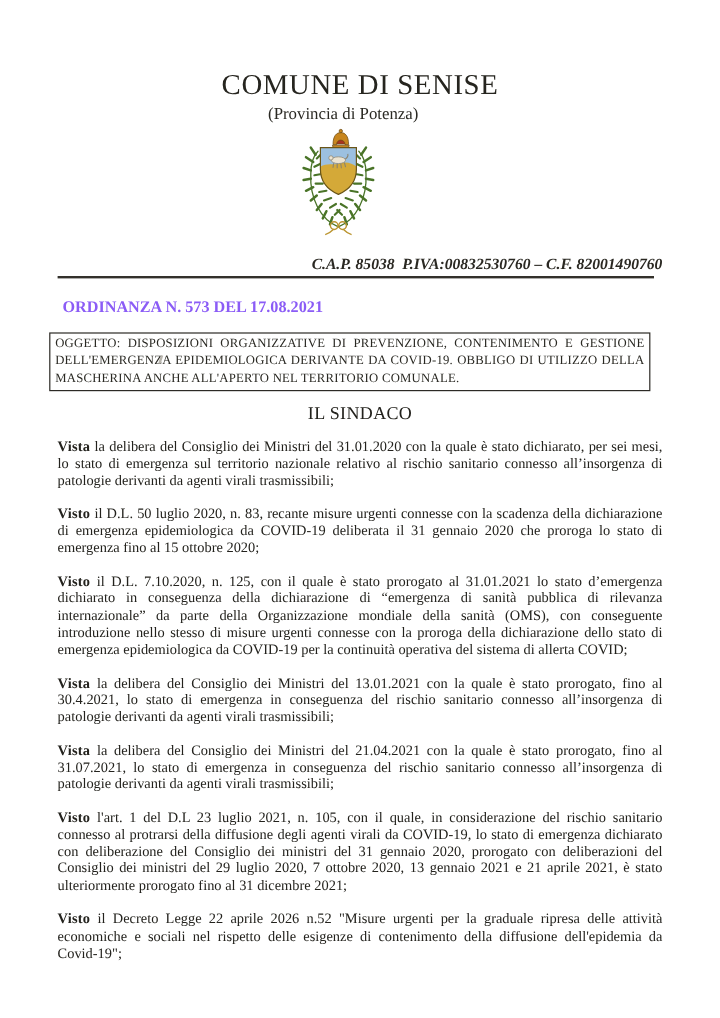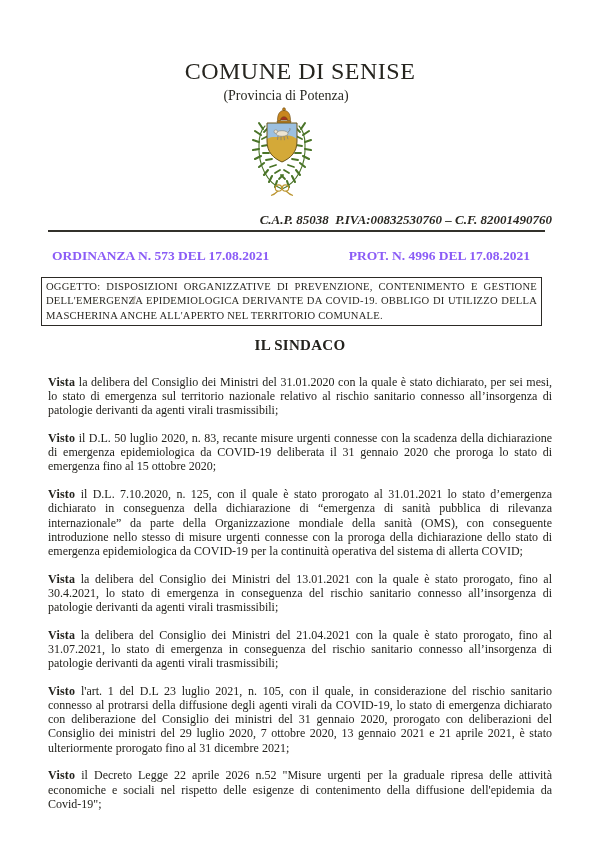--- a/index.html
+++ b/index.html
@@ -34,23 +34,23 @@
   }
   .subject{
     margin:13px 58px 0 41px;
     border:1.5px solid #2c2a25;
     padding:2px 4px;
     font-size:10.6px;line-height:14.3px;
     text-align:justify;color:#2a2923;letter-spacing:0.2px;
   }
   .sindaco{
     margin-top:12px;text-align:center;
-    font-size:15px;line-height:15px;font-weight:bold;letter-spacing:0.3px;color:#23221d;
+    font-size:15px;line-height:15px;font-weight:normal;letter-spacing:0.3px;color:#23221d;
   }
-  .bodytext{margin:22px 48px 0 48px;}
+  .bodytext{margin:12px 48px 0 48px;}
   .para{
     margin:0 0 13.5px 0;
     font-size:12px;line-height:14.2px;
     text-align:justify;color:#23221d;
   }
   .para b{letter-spacing:0.2px;}
 </style>
 </head>
 <body>
 
@@ -96,21 +96,20 @@
       </g>
     </svg>
   </div>
 
   <div class="infoline">C.A.P. 85038  P.IVA:00832530760 – C.F. 82001490760</div>
   <div class="rule"></div>
   <div class="speck"></div>
 
   <div class="ord-row">
     <span>ORDINANZA N. 573 DEL 17.08.2021</span>
-    <span>PROT. N. 4996 DEL 17.08.2021</span>
   </div>
 
   <div class="subject">OGGETTO: DISPOSIZIONI ORGANIZZATIVE DI PREVENZIONE, CONTENIMENTO E GESTIONE DELL'EMERGENZA EPIDEMIOLOGICA DERIVANTE DA COVID-19. OBBLIGO DI UTILIZZO DELLA MASCHERINA ANCHE ALL'APERTO NEL TERRITORIO COMUNALE.</div>
 
   <div class="sindaco">IL SINDACO</div>
 
   <div class="bodytext">
     <p class="para"><b>Vista</b> <span>la delibera del Consiglio dei Ministri del 31.01.2020 con la quale è stato dichiarato, per sei mesi, lo stato di emergenza sul territorio nazionale relativo al rischio sanitario connesso all’insorgenza di patologie derivanti da agenti virali trasmissibili;</span></p>
     <p class="para"><b>Visto</b> <span>il D.L. 50 luglio 2020, n. 83, recante misure urgenti connesse con la scadenza della dichiarazione di emergenza epidemiologica da COVID-19 deliberata il 31 gennaio 2020 che proroga lo stato di emergenza fino al 15 ottobre 2020;</span></p>
     <p class="para"><b>Visto</b> <span>il D.L. 7.10.2020, n. 125, con il quale è stato prorogato al 31.01.2021 lo stato d’emergenza dichiarato in conseguenza della dichiarazione di “emergenza di sanità pubblica di rilevanza internazionale” da parte della Organizzazione mondiale della sanità (OMS), con conseguente introduzione nello stesso di misure urgenti connesse con la proroga della dichiarazione dello stato di emergenza epidemiologica da COVID-19 per la continuità operativa del sistema di allerta COVID;</span></p>

